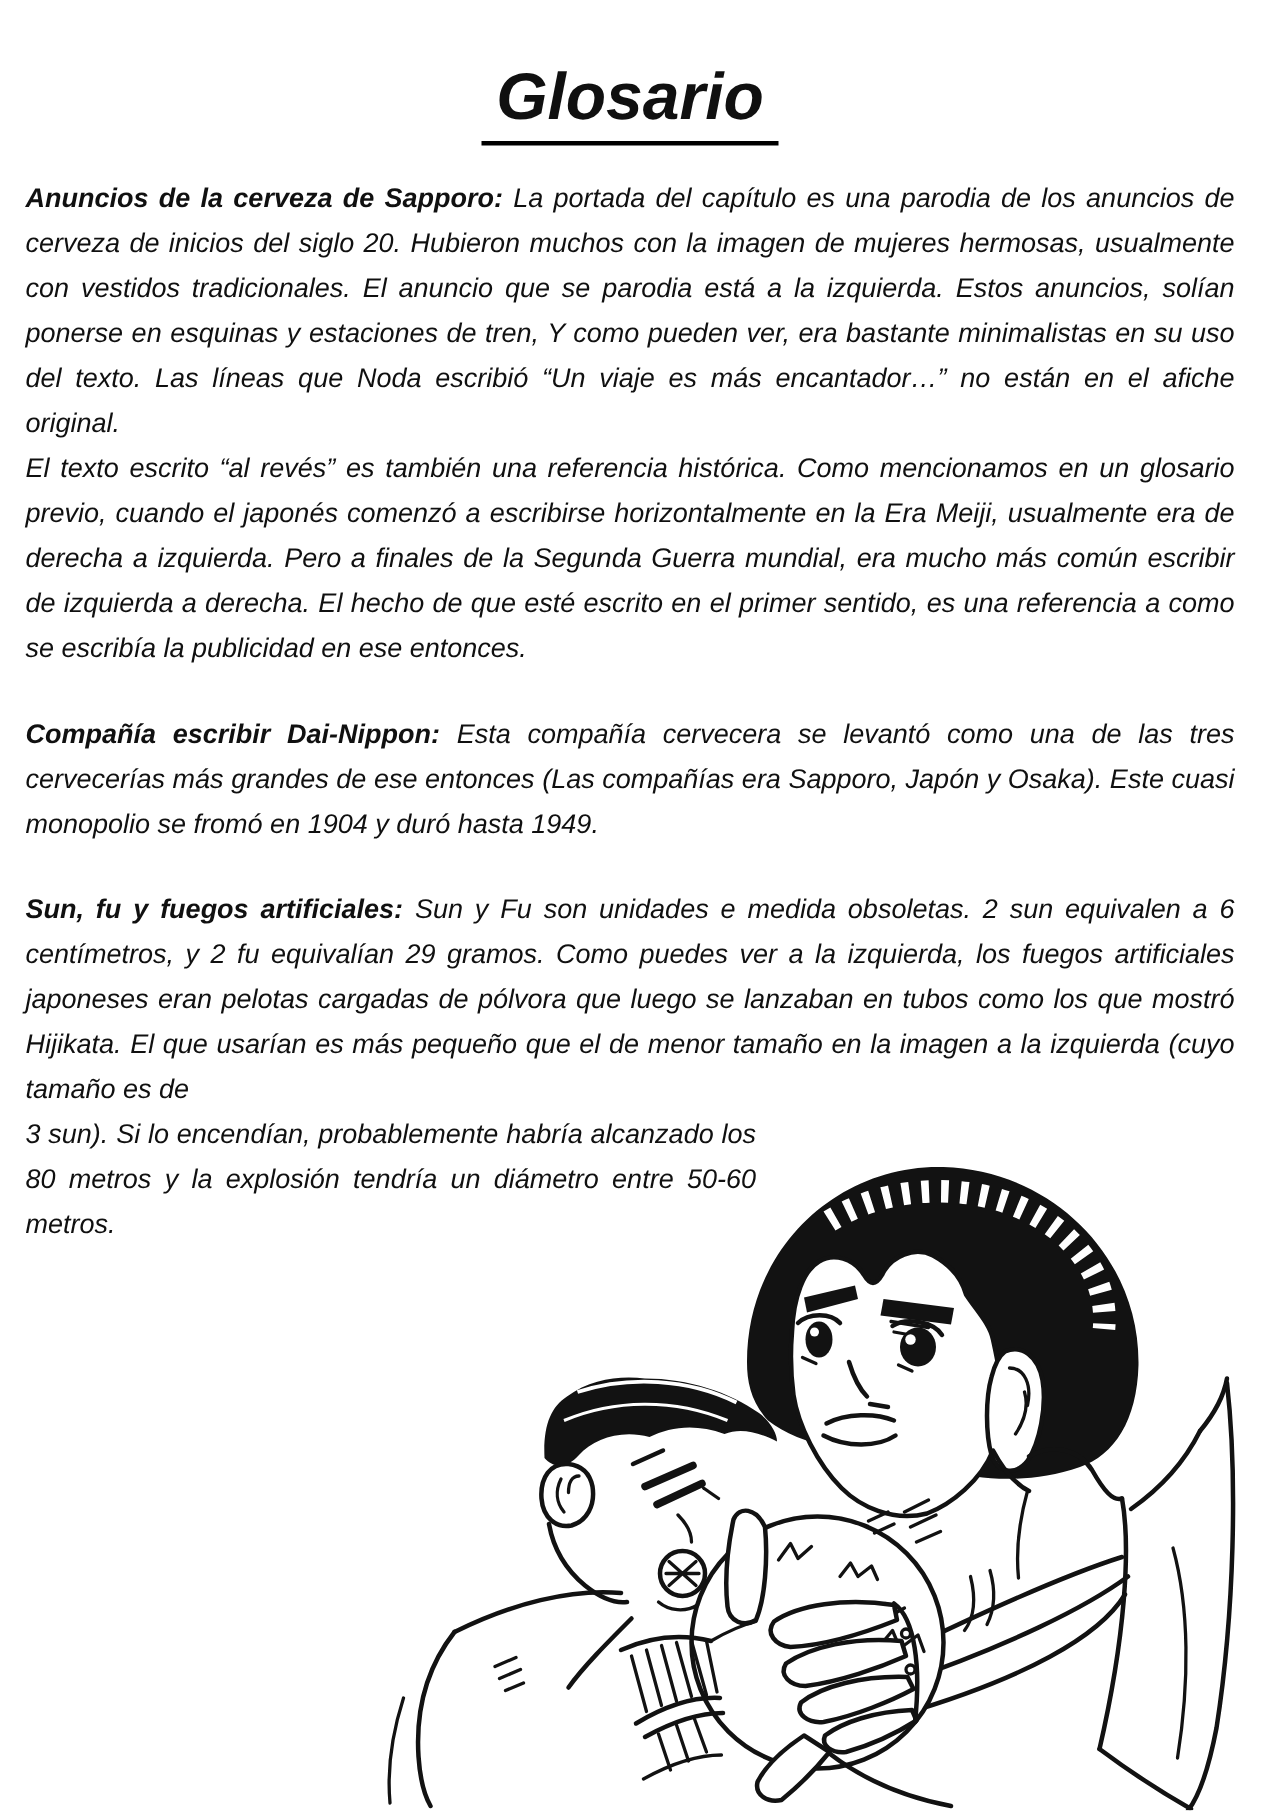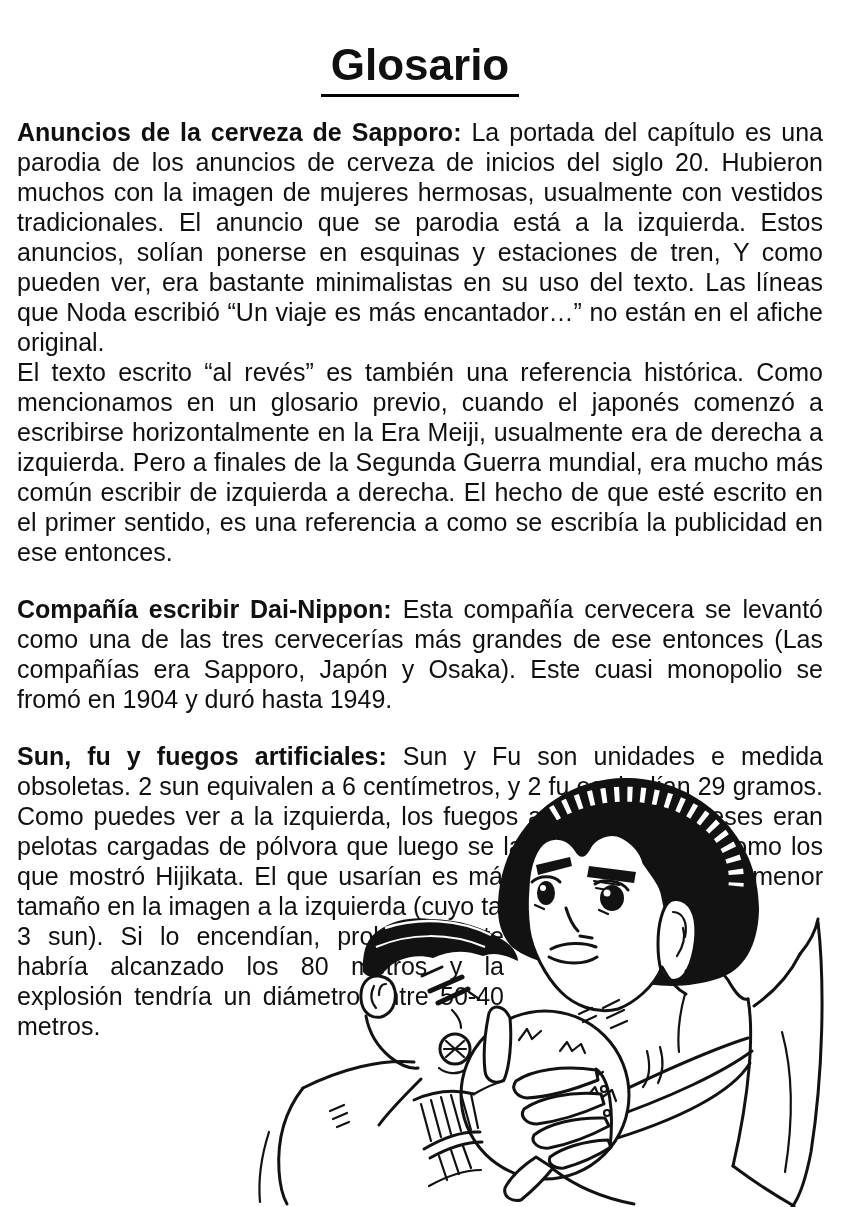--- a/index.html
+++ b/index.html
@@ -1,26 +1,26 @@
 <!DOCTYPE html>
 <html><head>
 <meta charset="utf-8">
 <style>
   html,body{margin:0;padding:0;background:#ffffff;}
   .page{
     width:840px;height:1207px;position:relative;overflow:hidden;background:#fff;
     box-sizing:border-box;padding:40px 17px 0;
-    font-family:"Liberation Sans","DejaVu Sans",sans-serif;color:#101010;
+    font-family:"Liberation Sans","DejaVu Sans",sans-serif;color:#101010;font-style:italic;
   }
   .title-row{text-align:center;margin:0 0 20px;}
   .title-text{
     display:inline-block;font-size:44px;font-weight:700;line-height:1.15;
     border-bottom:3px solid #000;padding:0 10px 3px;
   }
-  .entry{margin:0 0 27px;font-size:25px;line-height:30px;text-align:justify;}
+  .entry{margin:0 0 27px;font-size:18px;line-height:30px;text-align:justify;}
   .entry-last{margin-bottom:0;}
   .blk{display:block;}
   .term{font-weight:700;}
   .after-illo{max-width:487px;}
   .illo{position:absolute;left:233px;top:770px;width:600px;height:437px;}
   .illo svg{display:block;width:600px;height:437px;}
   .illo .ln{fill:none;stroke:#121212;stroke-width:3;stroke-linecap:round;stroke-linejoin:round}
   .illo .ln2{fill:none;stroke:#121212;stroke-width:2.2;stroke-linecap:round;stroke-linejoin:round}
   .illo .fb{fill:#121212;stroke:none}
   .illo .fw{fill:#ffffff;stroke:#121212;stroke-width:3;stroke-linecap:round;stroke-linejoin:round}
@@ -38,21 +38,21 @@
     <span class="blk"><b class="term">Anuncios de la cerveza de Sapporo:</b><span class="txt"> La portada del capítulo es una parodia de los anuncios de cerveza de inicios del siglo 20. Hubieron muchos con la imagen de mujeres hermosas, usualmente con vestidos tradicionales. El anuncio que se parodia está a la izquierda. Estos anuncios, solían ponerse en esquinas y estaciones de tren, Y como pueden ver, era bastante minimalistas en su uso del texto. Las líneas que Noda escribió “Un viaje es más encantador…” no están en el afiche original.</span></span>
     <span class="blk txt">El texto escrito “al revés” es también una referencia histórica. Como mencionamos en un glosario previo, cuando el japonés comenzó a escribirse horizontalmente en la Era Meiji, usualmente era de derecha a izquierda. Pero a finales de la Segunda Guerra mundial, era mucho más común escribir de izquierda a derecha. El hecho de que esté escrito en el primer sentido, es una referencia a como se escribía la publicidad en ese entonces.</span>
   </p>
 
   <p class="entry">
     <span class="blk"><b class="term">Compañía escribir Dai-Nippon:</b><span class="txt"> Esta compañía cervecera se levantó como una de las tres cervecerías más grandes de ese entonces (Las compañías era Sapporo, Japón y Osaka). Este cuasi monopolio se fromó en 1904 y duró hasta 1949.</span></span>
   </p>
 
   <p class="entry entry-last">
     <span class="blk"><b class="term">Sun, fu y fuegos artificiales:</b><span class="txt"> Sun y Fu son unidades e medida obsoletas. 2 sun equivalen a 6 centímetros, y 2 fu equivalían 29 gramos. Como puedes ver a la izquierda, los fuegos artificiales japoneses eran pelotas cargadas de pólvora que luego se lanzaban en tubos como los que mostró Hijikata. El que usarían es más pequeño que el de menor tamaño en la imagen a la izquierda (cuyo tamaño es de</span></span>
-    <span class="blk txt after-illo">3 sun). Si lo encendían, probablemente habría alcanzado los 80 metros y la explosión tendría un diámetro entre 50-40 metros.</span>
+    <span class="blk txt after-illo">3 sun). Si lo encendían, probablemente habría alcanzado los 80 metros y la explosión tendría un diámetro entre 50-60 metros.</span>
   </p>
 
   <div class="illo">
     <svg viewBox="0 0 600 437" xmlns="http://www.w3.org/2000/svg">
 
       <g>
         <path class="fb" d="M265,138 C265,62 326,6 396,8 C468,10 527,68 526,140 C525,177 510,200 487,208 C452,220 420,216 398,211 C340,200 300,194 279,177 C268,165 265,152 265,138 Z"></path>
         <path d="M320,44 C368,14 440,18 479,56 C497,74 505,94 503,116" stroke="#ffffff" stroke-width="15" fill="none" stroke-dasharray="5 8"></path>
         <path class="fw" d="M295,118 C296,94 303,77 313,71 C323,65 336,69 343,80 C347,87 351,87 355,80 C361,67 377,61 389,67 C400,73 408,82 411,93 C419,105 427,113 429,123 C433,141 435,152 435,163 C435,179 432,189 429,197 C421,217 401,233 385,239 C362,245 340,234 328,222 C312,206 299,180 296,160 C294,145 294,130 295,118 Z"></path>
         <path class="fb" d="M303,95 L337,87 L339,96 L305,105 Z"></path>

